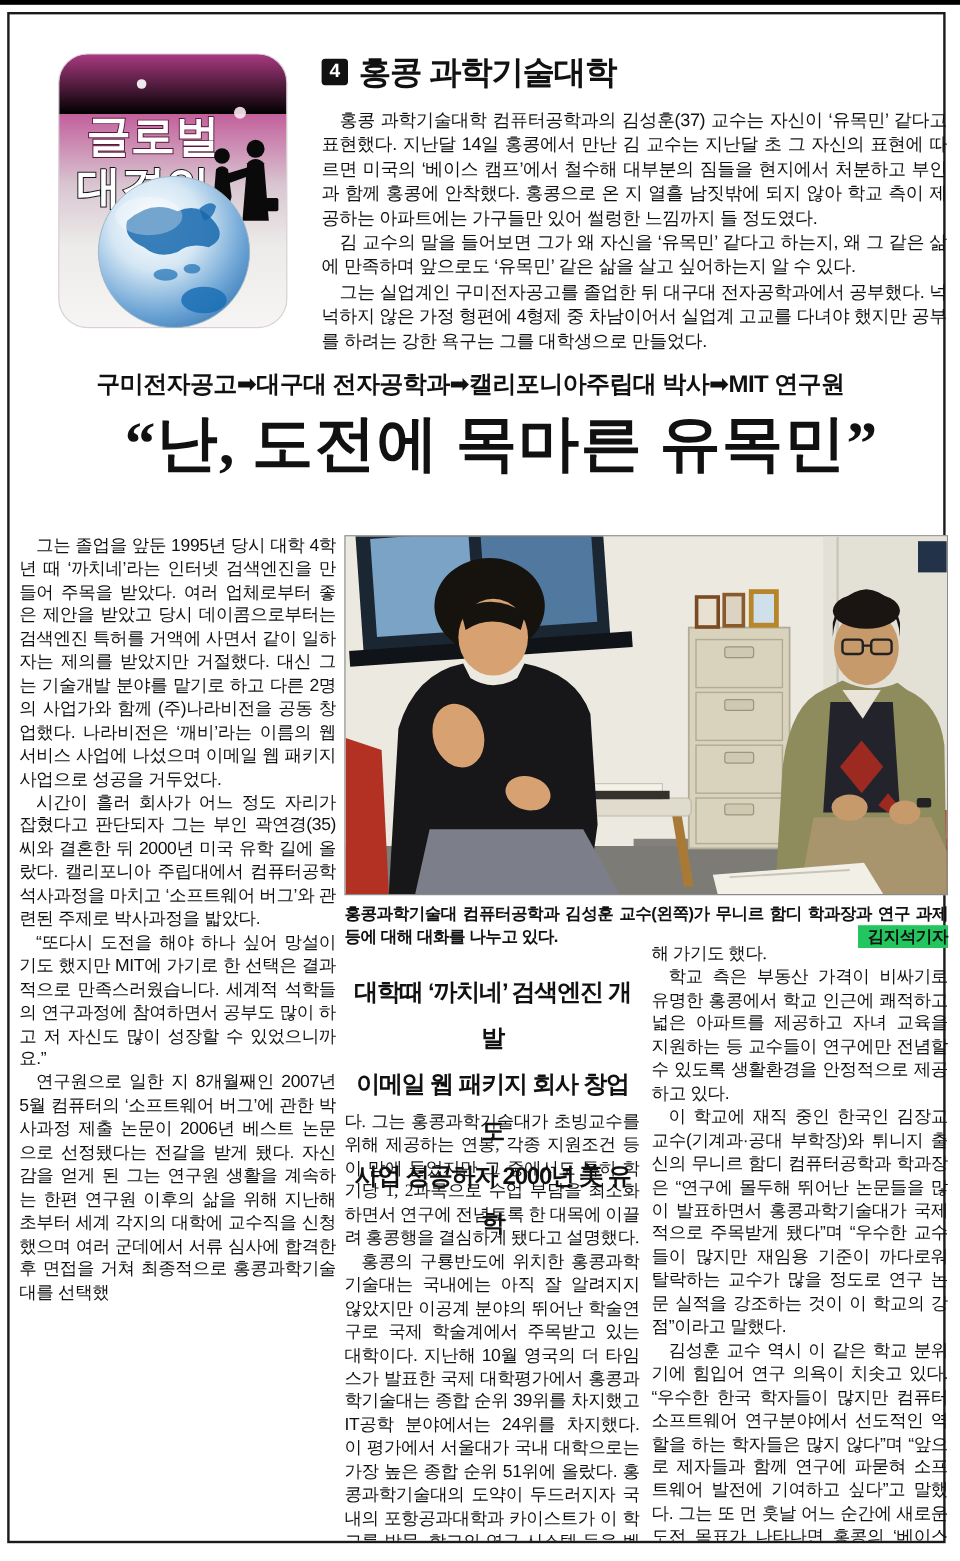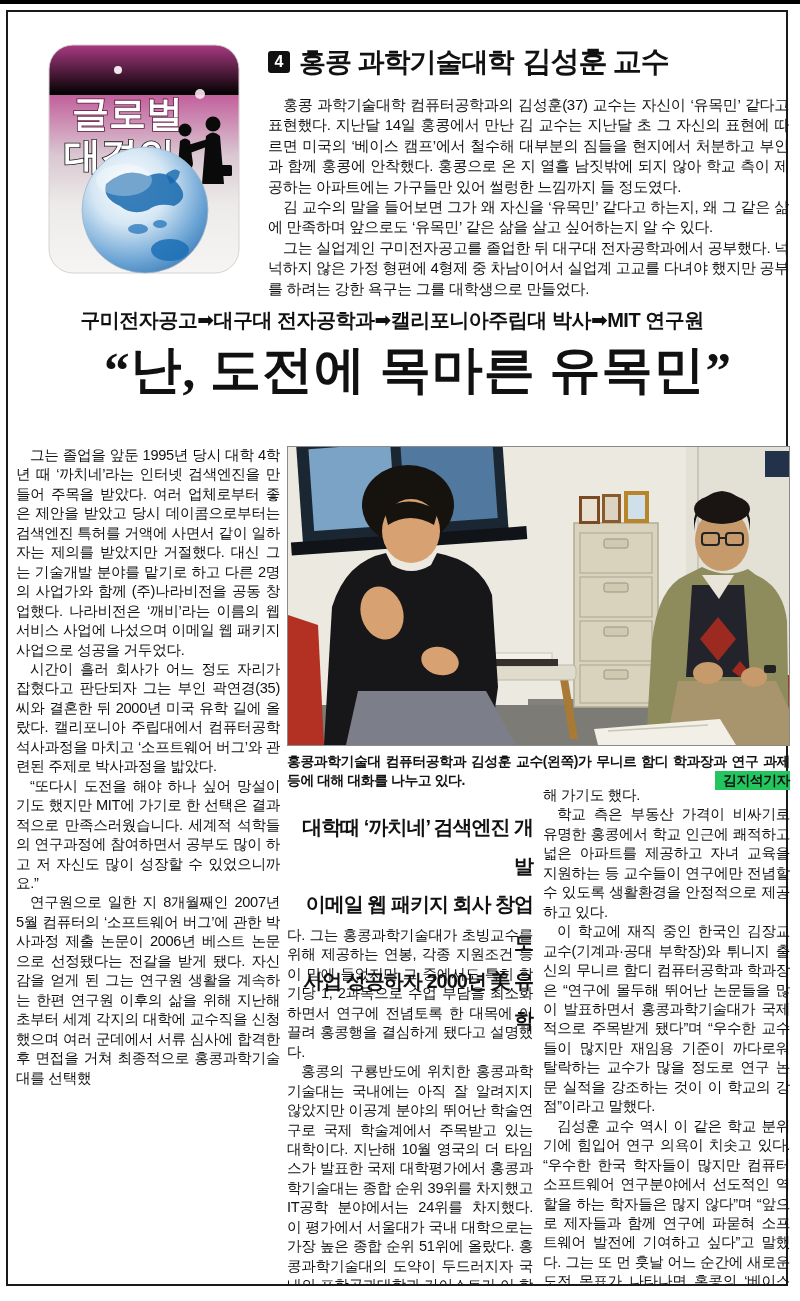--- a/index.html
+++ b/index.html
@@ -24,34 +24,34 @@
   
   .subhead{position:absolute;left:0;top:307px;width:784px;text-align:center;
            font-size:20px;font-weight:800;letter-spacing:-0.5px;}
   .headline{position:absolute;left:0;top:336px;width:800px;text-align:center;
             font-family:"Liberation Serif","DejaVu Serif",serif;font-size:51px;font-weight:700;letter-spacing:1px;padding-left:18px;}
 
   
   .body-col{position:absolute;font-size:14.6px;line-height:19.45px;text-align:justify;
             word-break:break-all;letter-spacing:-0.3px;overflow:hidden;}
   .body-col p{margin:0;text-indent:14px;}
-  .no-first-indent p:first-child{text-indent:0;}
+  .no-first-indent p:first-child{text-indent:0;font-family:Liberation Serif, serif;}
   .col-left{left:16px;top:446px;width:264px;height:838px;}
   .col-mid{left:287px;top:926px;width:246px;height:358px;}
   .col-right{left:543px;top:786px;width:247px;height:498px;}
 
   
   .photo{position:absolute;left:287px;top:446px;width:503px;height:300px;border:1px solid #8a8a8a;box-sizing:border-box;background:#ece9e1;}
   .photo svg{display:block;}
   .caption{position:absolute;left:287px;top:752px;width:503px;font-size:13.8px;font-weight:600;
            line-height:19px;letter-spacing:-0.4px;text-align:justify;word-break:break-all;}
   .credit{position:absolute;right:0;bottom:0;font-weight:700;background:#22c55e;padding-left:8px;}
 
   
-  .pullquote{position:absolute;left:288px;top:808px;width:245px;text-align:right;
+  .pullquote{position:absolute;left:288px;top:808px;width:245px;text-align:center;
              font-size:20px;font-weight:800;letter-spacing:-1px;}
   .pullquote div{line-height:38.5px;}
 </style>
 </head>
 <body>
 
 <div class="page">
   <div class="top-rule"></div>
   <div class="frame"></div>
 
@@ -96,21 +96,20 @@
         <ellipse cx="112" cy="180" rx="7" ry="4" fill="#1b6fb5" opacity="0.7"></ellipse>
         <ellipse cx="76" cy="136" rx="28" ry="16" fill="#ffffff" opacity="0.3"></ellipse>
       </g>
     </svg>
   </div>
 
   <div class="header">
     <div class="title-row">
       <span class="badge">4</span>
       <span class="kicker">홍콩 과학기술대학</span>
-      <span class="prof">김성훈 교수</span>
     </div>
     <div class="header-paras">
         <p>홍콩 과학기술대학 컴퓨터공학과의 김성훈(37) 교수는 자신이 ‘유목민’ 같다고 표현했다. 지난달 14일 홍콩에서 만난 김 교수는 지난달 초 그 자신의 표현에 따르면 미국의 ‘베이스 캠프’에서 철수해 대부분의 짐들을 현지에서 처분하고 부인과 함께 홍콩에 안착했다. 홍콩으로 온 지 열흘 남짓밖에 되지 않아 학교 측이 제공하는 아파트에는 가구들만 있어 썰렁한 느낌까지 들 정도였다.</p>
         <p>김 교수의 말을 들어보면 그가 왜 자신을 ‘유목민’ 같다고 하는지, 왜 그 같은 삶에 만족하며 앞으로도 ‘유목민’ 같은 삶을 살고 싶어하는지 알 수 있다.</p>
         <p>그는 실업계인 구미전자공고를 졸업한 뒤 대구대 전자공학과에서 공부했다. 넉넉하지 않은 가정 형편에 4형제 중 차남이어서 실업계 고교를 다녀야 했지만 공부를 하려는 강한 욕구는 그를 대학생으로 만들었다.</p>
       </div>
   </div>
 
   <div class="subhead">구미전자공고➡대구대 전자공학과➡캘리포니아주립대 박사➡MIT 연구원</div>
   <div class="headline">“난, 도전에 목마른 유목민”</div>

